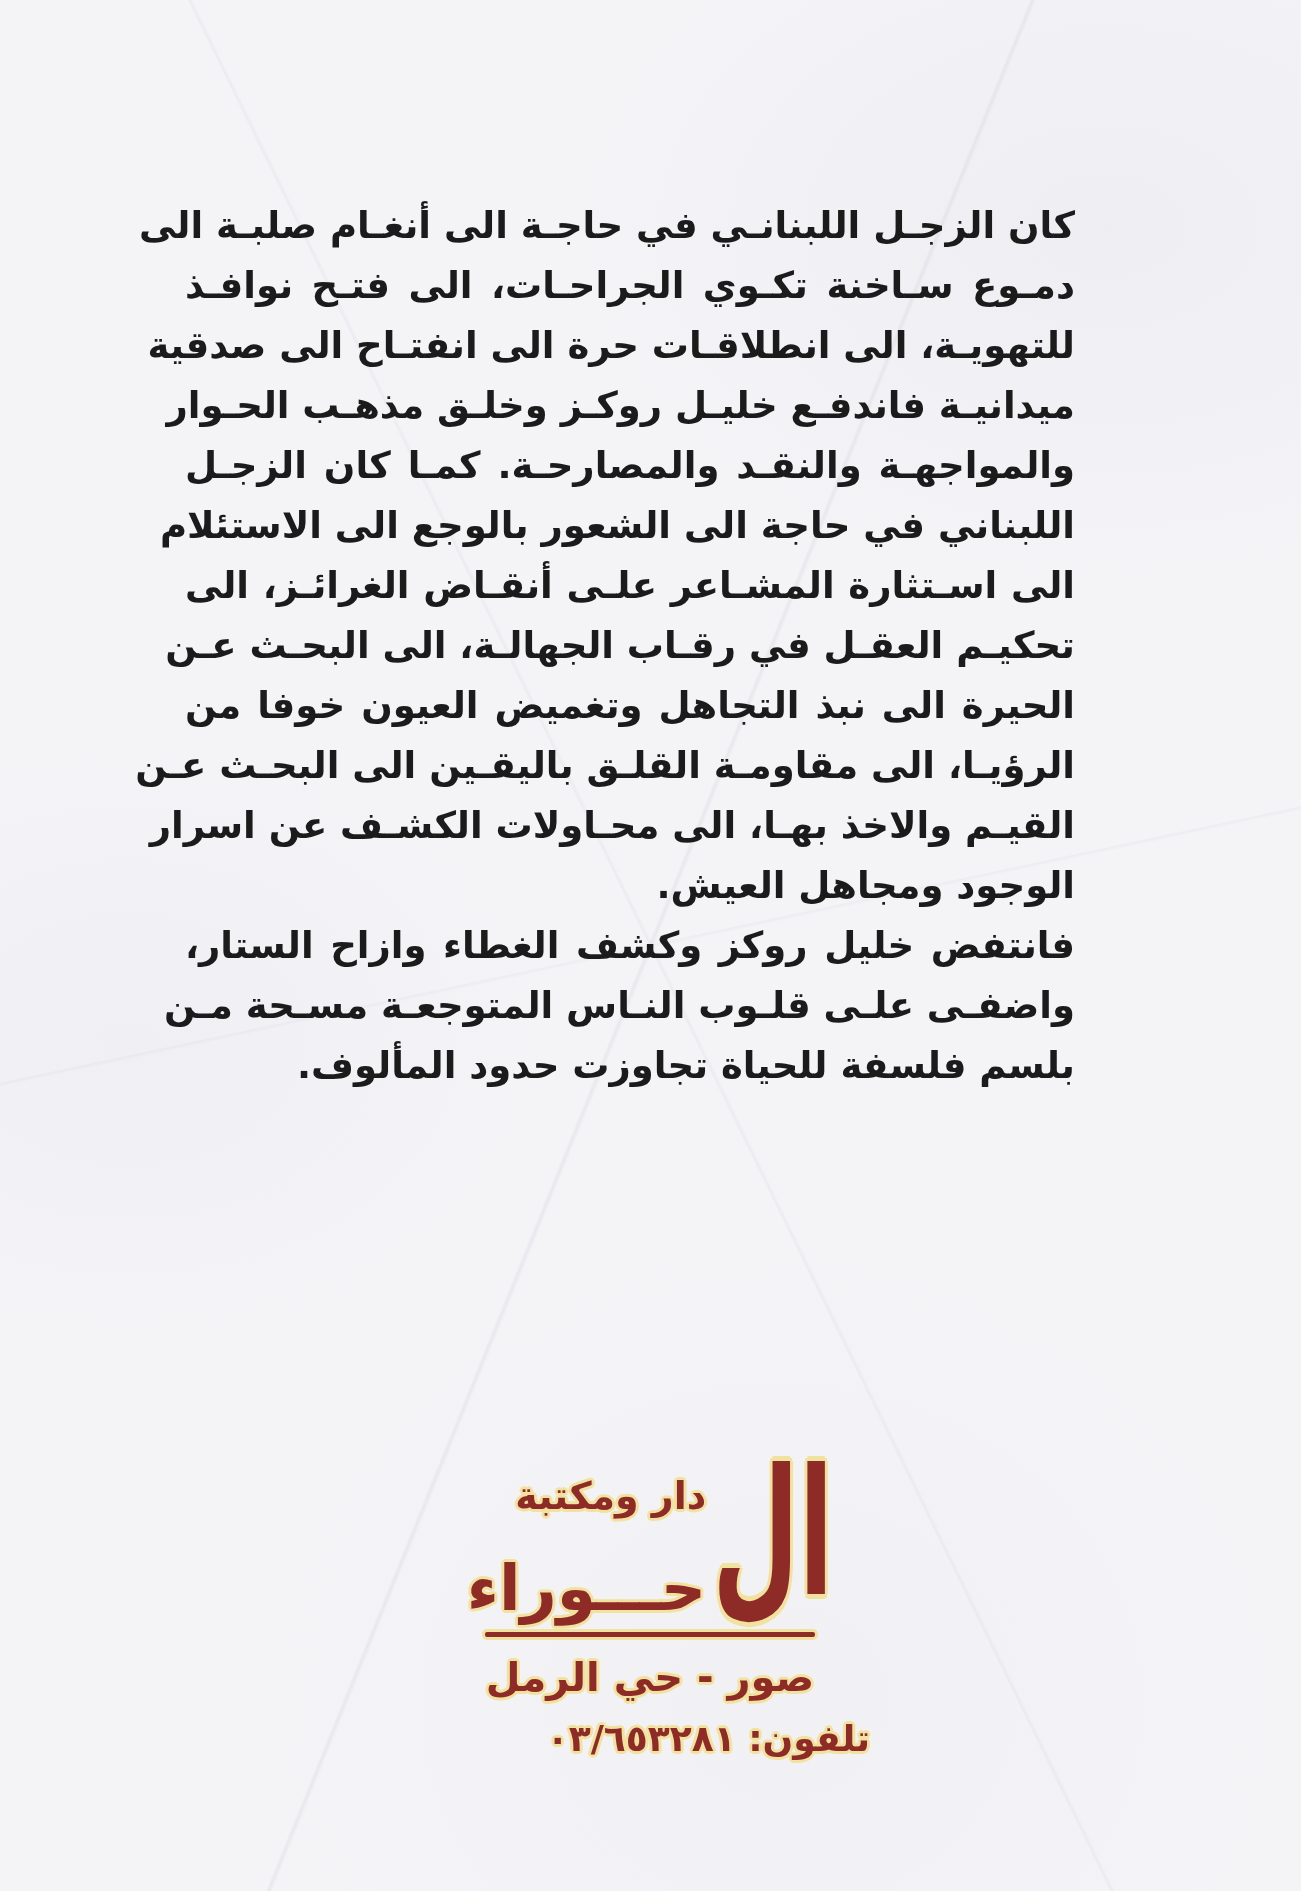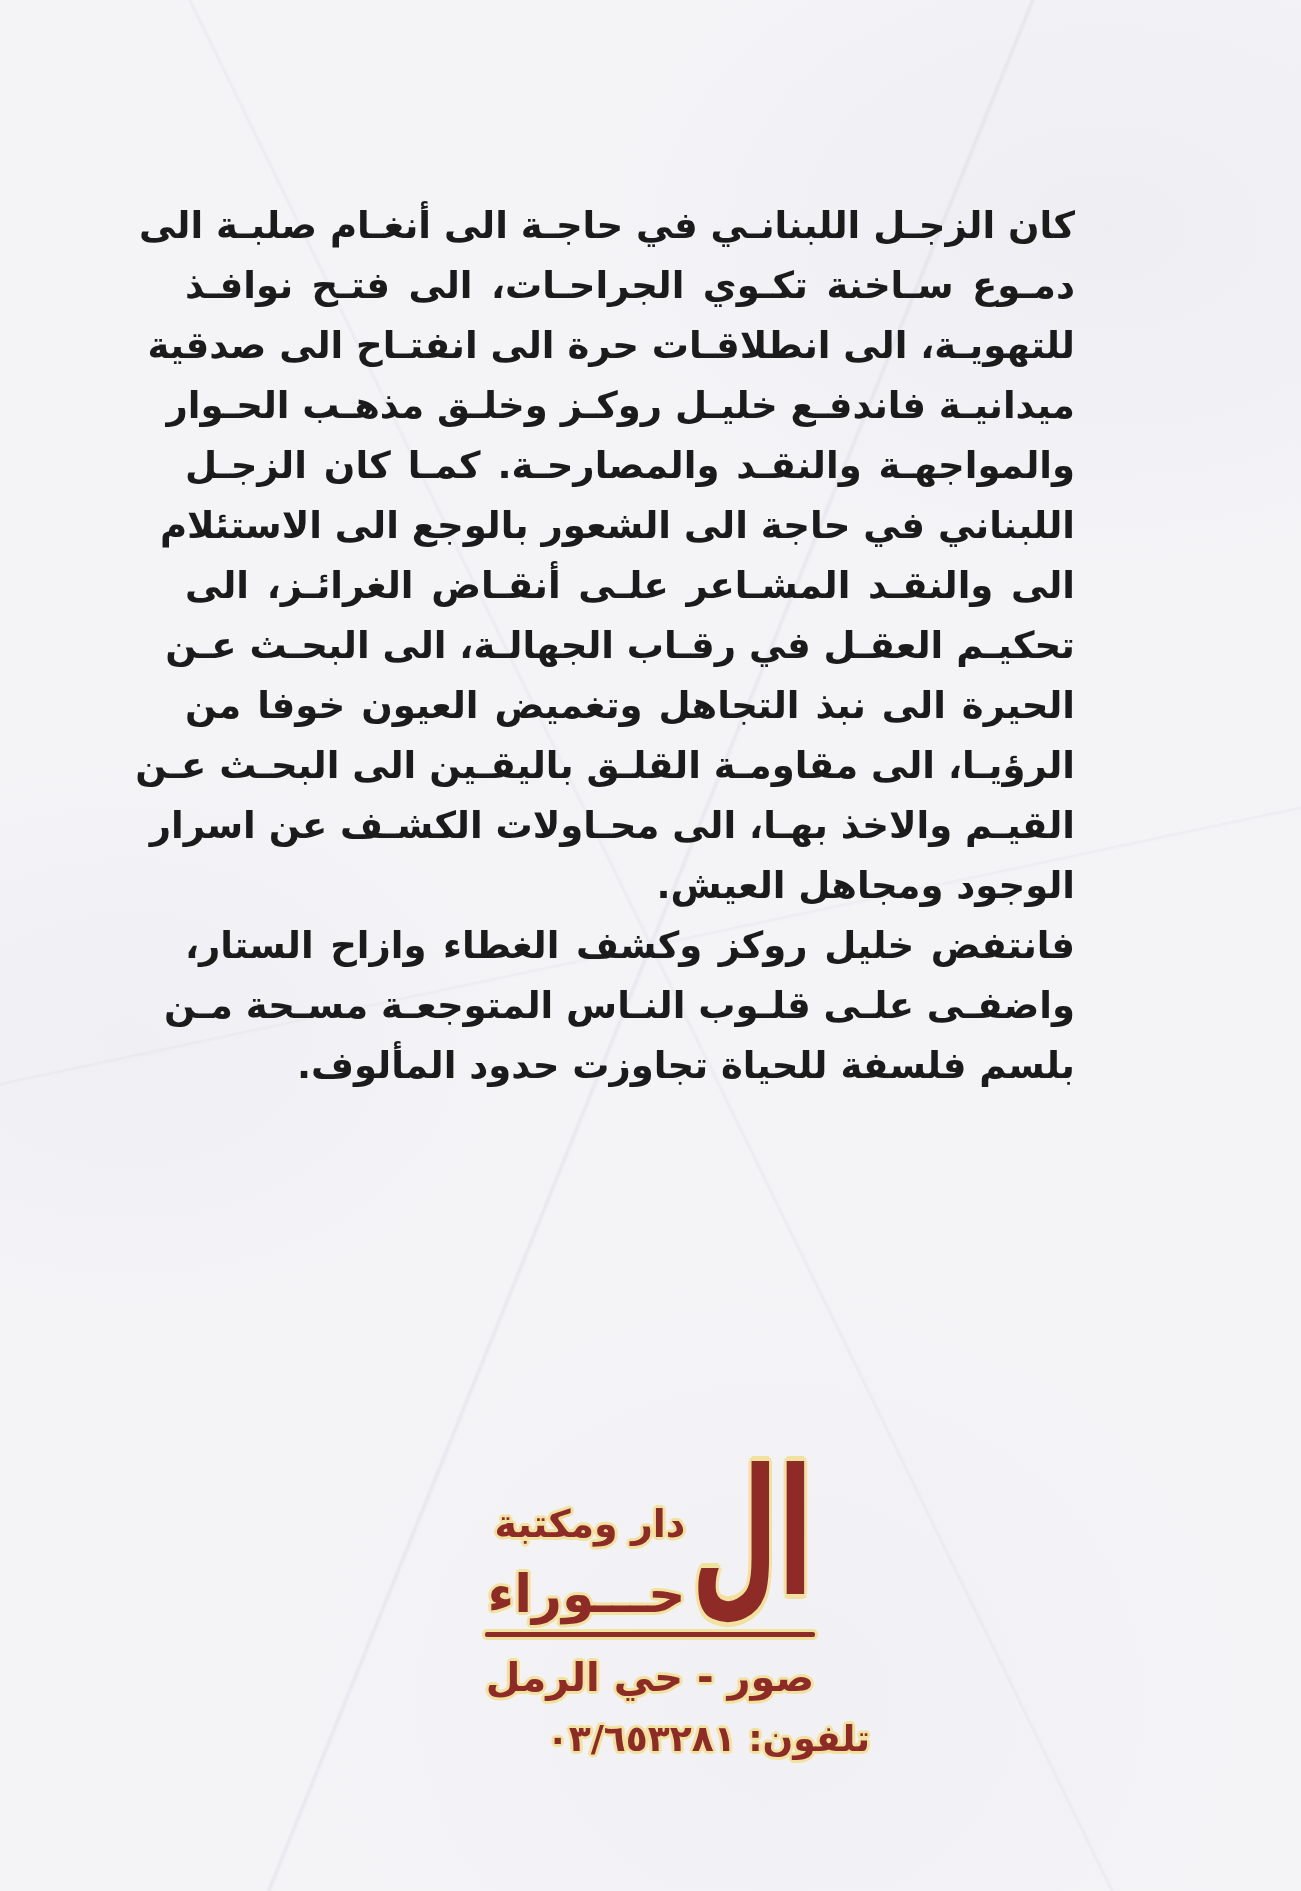--- a/index.html
+++ b/index.html
@@ -56,24 +56,24 @@
       2px -2px 0 var(--cream,#f2e2a0), -2px 2px 0 var(--cream,#f2e2a0);
     font-weight:bold;
   }
   .alef-lam{
     display:inline-block;
     font-size:100px;line-height:.9;
     transform:scaleY(1.75);transform-origin:50% 92%;
     margin-left:6px;margin-bottom:14px;
   }
   .brand-col{
-    display:flex;flex-direction:column;align-items:flex-start;
+    display:flex;flex-direction:column;align-items:flex-start;gap:25px;
   }
   .type-label{font-size:38px;line-height:1.15;}
-  .name-rest{font-size:52px;line-height:1.05;margin-top:21px;letter-spacing:1px;}
+  .name-rest{font-size:63px;line-height:1.05;margin-top:12px;letter-spacing:1px;}
   .brand-rule{
     width:330px;height:5px;margin:10px auto 16px auto;
     background:var(--maroon,#8e2b26);
     box-shadow:0 0 0 3px var(--cream,#f2e2a0);
     border-radius:2px;
   }
   .loc{font-size:40px;line-height:1.2;margin-top:2px;}
   .phone{font-size:36px;line-height:1.2;margin-top:16px;text-align:right;}
 </style>
 </head>
@@ -81,21 +81,21 @@
 
 <div class="paper-texture"></div>
 
 <section class="blurb">
   <div class="bl">كان الزجـل اللبنانـي في حاجـة الى أنغـام صلبـة الى</div>
   <div class="bl">دمـوع سـاخنة تكـوي الجراحـات، الى فتـح نوافـذ</div>
   <div class="bl">للتهويـة، الى انطلاقـات حرة الى انفتـاح الى صدقية</div>
   <div class="bl">ميدانيـة فاندفـع خليـل روكـز وخلـق مذهـب الحـوار</div>
   <div class="bl">والمواجهـة والنقـد والمصارحـة. كمـا كان الزجـل</div>
   <div class="bl">اللبناني في حاجة الى الشعور بالوجع الى الاستئلام</div>
-  <div class="bl">الى والنقـد المشـاعر علـى أنقـاض الغرائـز، الى</div>
+  <div class="bl">الى اسـتثارة المشـاعر علـى أنقـاض الغرائـز، الى</div>
   <div class="bl">تحكيـم العقـل في رقـاب الجهالـة، الى البحـث عـن</div>
   <div class="bl">الحيرة الى نبذ التجاهل وتغميض العيون خوفا من</div>
   <div class="bl">الرؤيـا، الى مقاومـة القلـق باليقـين الى البحـث عـن</div>
   <div class="bl">القيـم والاخذ بهـا، الى محـاولات الكشـف عن اسرار</div>
   <div class="bl end">الوجود ومجاهل العيش.</div>
   <div class="bl">فانتفض خليل روكز وكشف الغطاء وازاح الستار،</div>
   <div class="bl">واضفـى علـى قلـوب النـاس المتوجعـة مسـحة مـن</div>
   <div class="bl end">بلسم فلسفة للحياة تجاوزت حدود المألوف.</div>
 </section>
 

